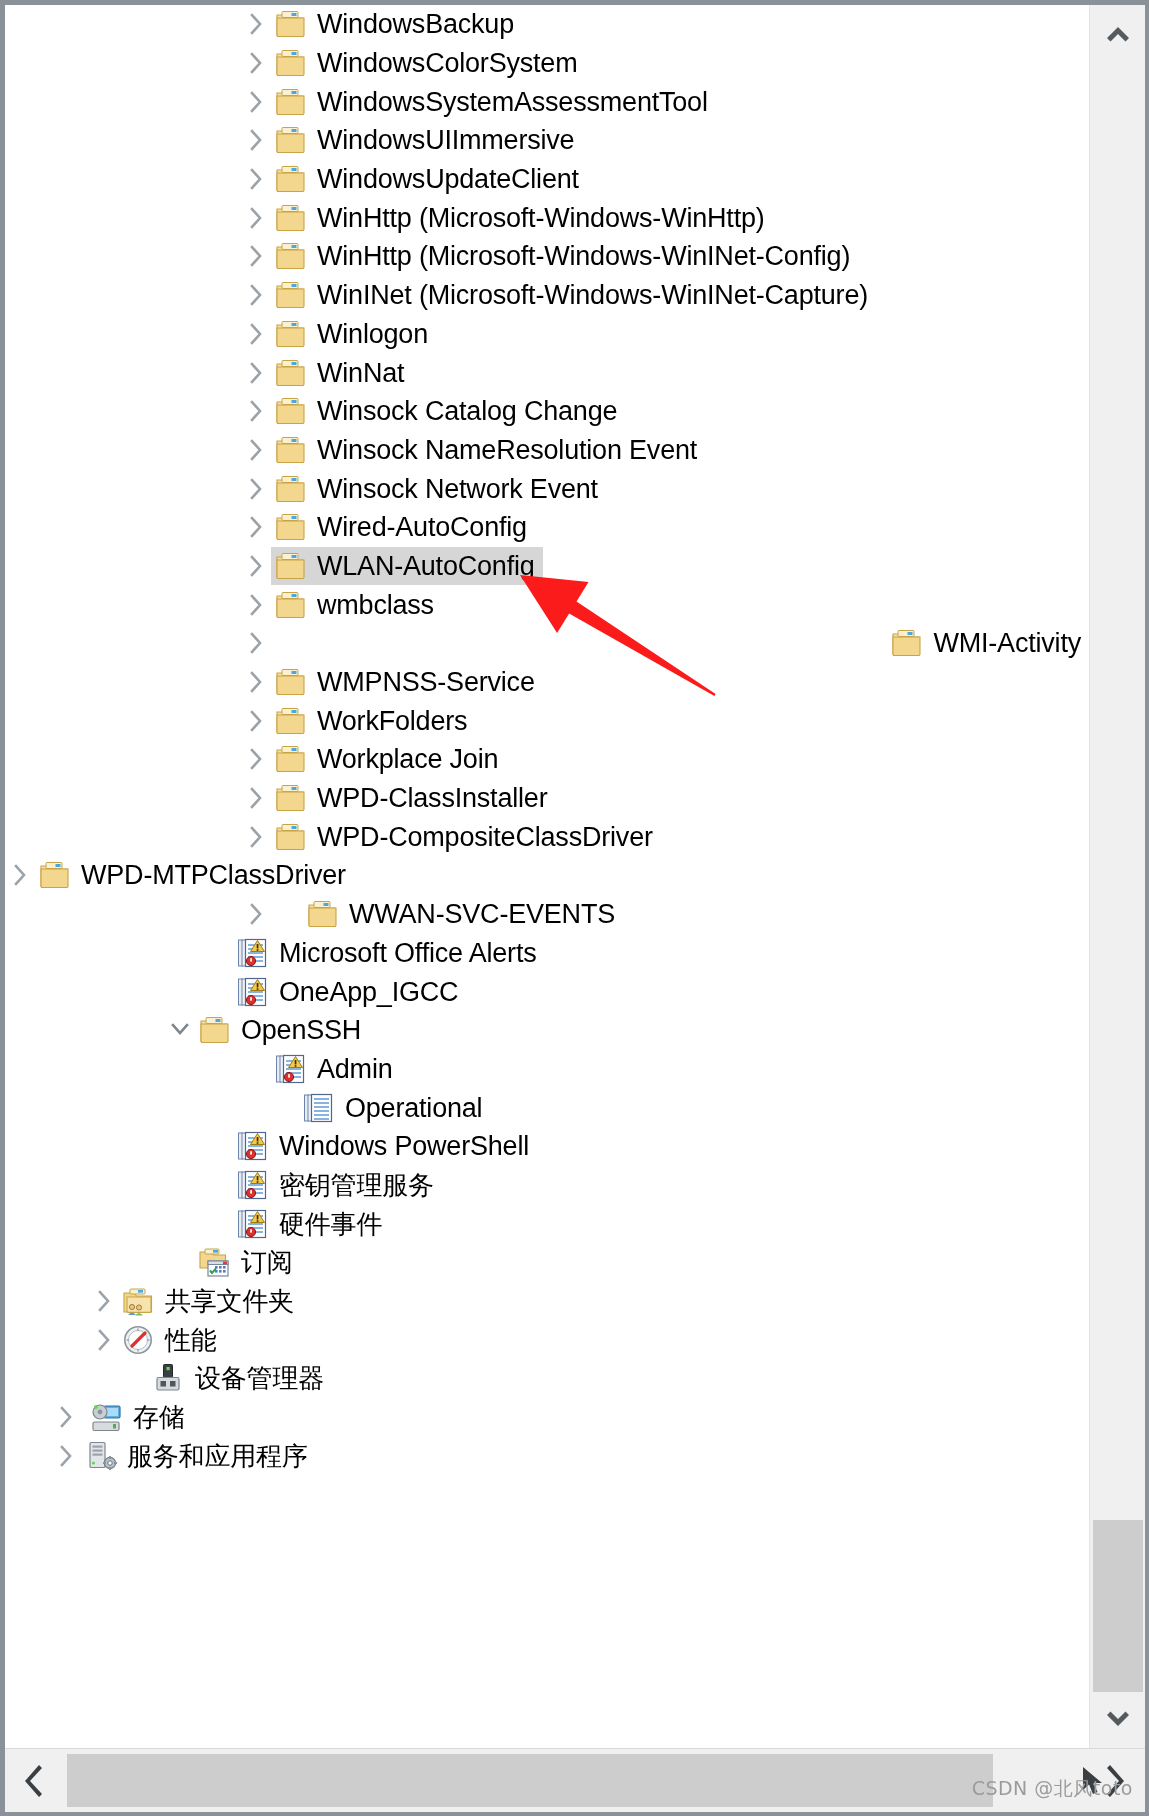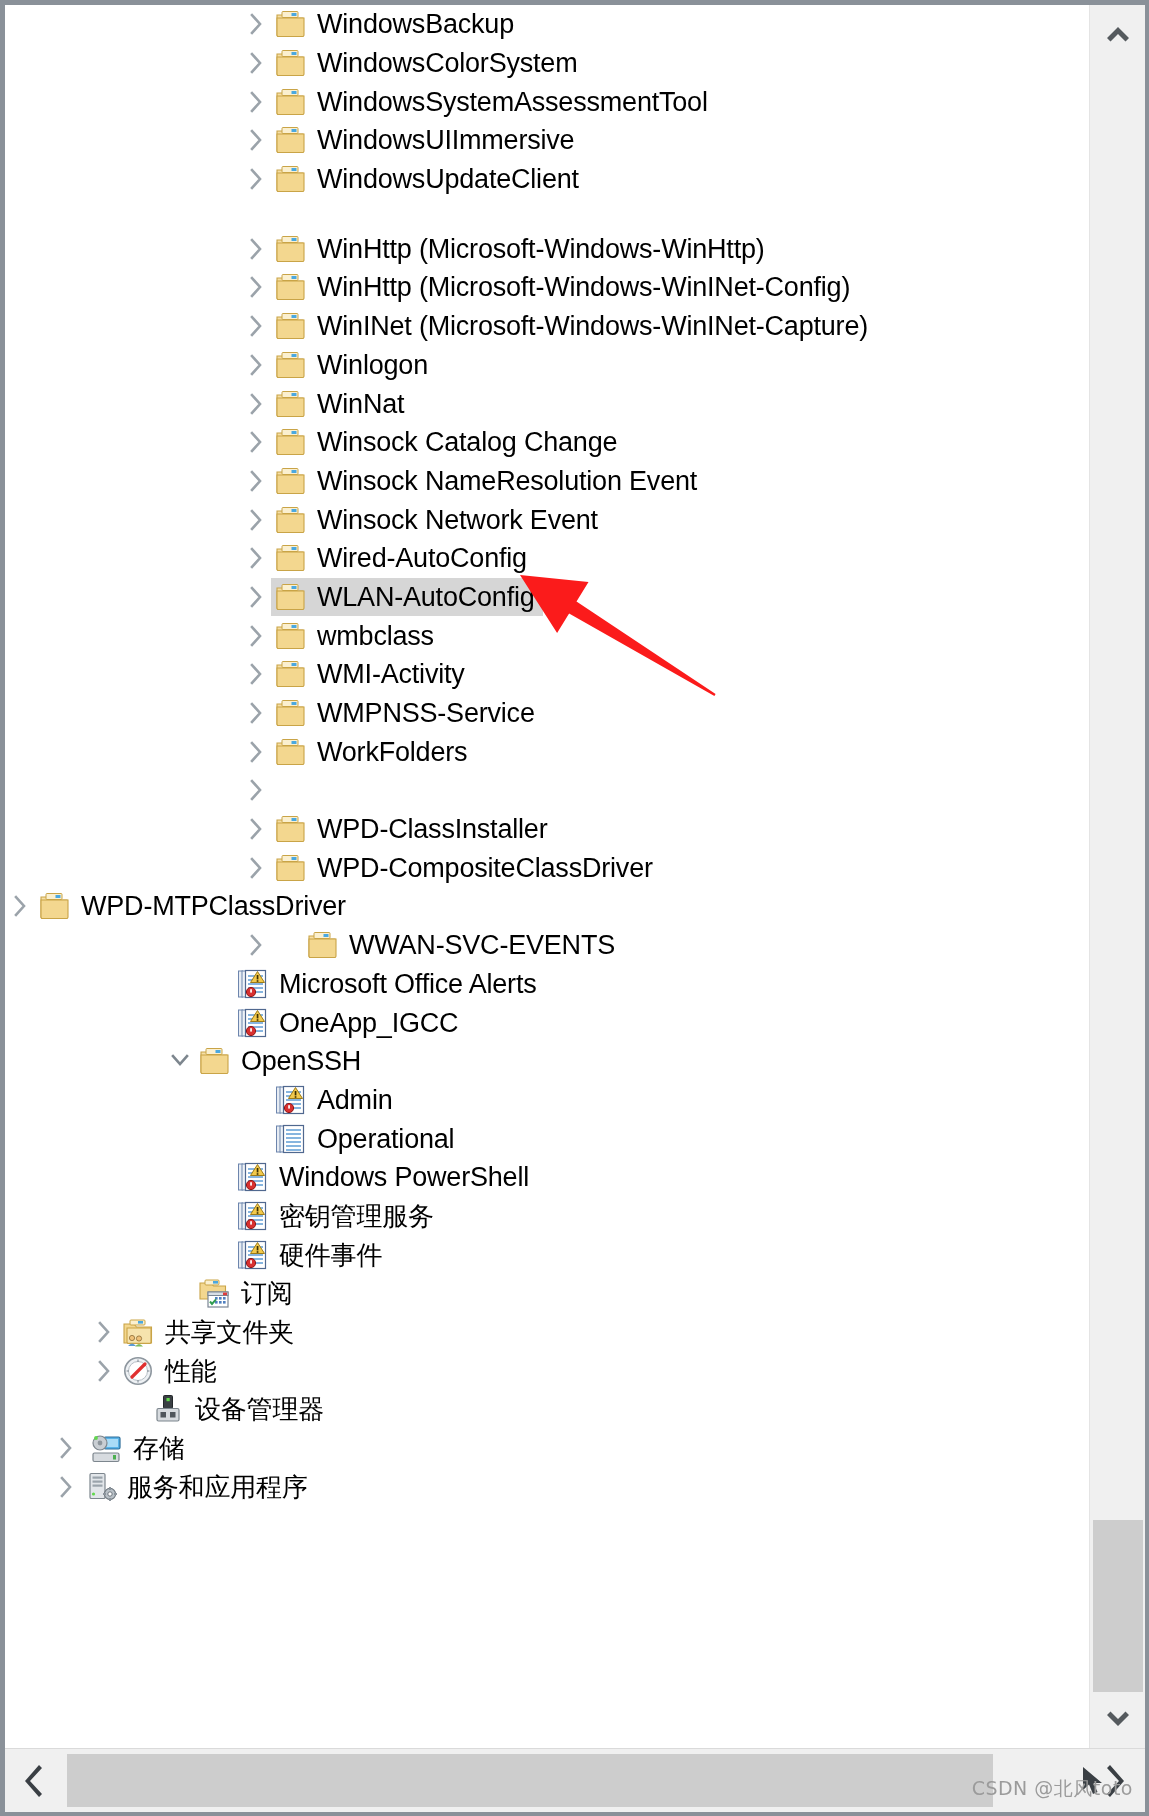--- a/index.html
+++ b/index.html
@@ -235,21 +235,21 @@
               <svg viewBox="0 0 34 34" width="34" height="34">
                 <path d="M4 8 h11 l2.5 3 h12.5 v17 a1.5 1.5 0 0 1 -1.5 1.5 h-23 a1.5 1.5 0 0 1 -1.5 -1.5 Z" fill="#f6dfa4" stroke="#c9a447" stroke-width="1.1"></path>
          <rect x="9" y="4.5" width="16" height="6" rx="1" fill="#fbf0cf" stroke="#c9a447" stroke-width="1"></rect>
          <rect x="18.5" y="6" width="5" height="3" fill="#4aa8e0"></rect>
          <path d="M4 11 h27 v17 a1.5 1.5 0 0 1 -1.5 1.5 h-24 a1.5 1.5 0 0 1 -1.5 -1.5 Z" fill="#f3d78f" stroke="#c9a447" stroke-width="1.1"></path>
               </svg>
             </span>
             <span class="label">WindowsUpdateClient</span>
           </span>
         </div>
-        <div class="row" style="padding-left: 236px; margin-top: 31px;">
+        <div class="row" style="padding-left: 236px;">
           <span class="twisty">
             <svg width="18" height="22" viewBox="0 0 18 22">
               <path d="M5 2 L13 11 L5 20" fill="none" stroke="#9ba3aa" stroke-width="2.6" stroke-linecap="square"></path>
             </svg>
           </span>
           <span class="hit">
             <span class="ico">
               <svg viewBox="0 0 34 34" width="34" height="34">
                 <path d="M4 8 h11 l2.5 3 h12.5 v17 a1.5 1.5 0 0 1 -1.5 1.5 h-23 a1.5 1.5 0 0 1 -1.5 -1.5 Z" fill="#f6dfa4" stroke="#c9a447" stroke-width="1.1"></path>
          <rect x="9" y="4.5" width="16" height="6" rx="1" fill="#fbf0cf" stroke="#c9a447" stroke-width="1"></rect>
@@ -433,21 +433,21 @@
               <svg viewBox="0 0 34 34" width="34" height="34">
                 <path d="M4 8 h11 l2.5 3 h12.5 v17 a1.5 1.5 0 0 1 -1.5 1.5 h-23 a1.5 1.5 0 0 1 -1.5 -1.5 Z" fill="#f6dfa4" stroke="#c9a447" stroke-width="1.1"></path>
          <rect x="9" y="4.5" width="16" height="6" rx="1" fill="#fbf0cf" stroke="#c9a447" stroke-width="1"></rect>
          <rect x="18.5" y="6" width="5" height="3" fill="#4aa8e0"></rect>
          <path d="M4 11 h27 v17 a1.5 1.5 0 0 1 -1.5 1.5 h-24 a1.5 1.5 0 0 1 -1.5 -1.5 Z" fill="#f3d78f" stroke="#c9a447" stroke-width="1.1"></path>
               </svg>
             </span>
             <span class="label">wmbclass</span>
           </span>
         </div>
-        <div class="row" style="padding-left: 236px;">
+        <div class="row" style="padding-left: 236px; justify-content: space-between;">
           <span class="twisty">
             <svg width="18" height="22" viewBox="0 0 18 22">
               <path d="M5 2 L13 11 L5 20" fill="none" stroke="#9ba3aa" stroke-width="2.6" stroke-linecap="square"></path>
             </svg>
           </span>
           <span class="hit">
             <span class="ico">
               <svg viewBox="0 0 34 34" width="34" height="34">
                 <path d="M4 8 h11 l2.5 3 h12.5 v17 a1.5 1.5 0 0 1 -1.5 1.5 h-23 a1.5 1.5 0 0 1 -1.5 -1.5 Z" fill="#f6dfa4" stroke="#c9a447" stroke-width="1.1"></path>
          <rect x="9" y="4.5" width="16" height="6" rx="1" fill="#fbf0cf" stroke="#c9a447" stroke-width="1"></rect>
@@ -492,20 +492,31 @@
               </svg>
             </span>
             <span class="label">WorkFolders</span>
           </span>
         </div>
         <div class="row" style="padding-left: 236px;">
           <span class="twisty">
             <svg width="18" height="22" viewBox="0 0 18 22">
               <path d="M5 2 L13 11 L5 20" fill="none" stroke="#9ba3aa" stroke-width="2.6" stroke-linecap="square"></path>
             </svg>
+          </span>
+          <span class="hit">
+            <span class="ico">
+              <svg viewBox="0 0 34 34" width="34" height="34">
+                <path d="M4 8 h11 l2.5 3 h12.5 v17 a1.5 1.5 0 0 1 -1.5 1.5 h-23 a1.5 1.5 0 0 1 -1.5 -1.5 Z" fill="#f6dfa4" stroke="#c9a447" stroke-width="1.1"></path>
+         <rect x="9" y="4.5" width="16" height="6" rx="1" fill="#fbf0cf" stroke="#c9a447" stroke-width="1"></rect>
+         <rect x="18.5" y="6" width="5" height="3" fill="#4aa8e0"></rect>
+         <path d="M4 11 h27 v17 a1.5 1.5 0 0 1 -1.5 1.5 h-24 a1.5 1.5 0 0 1 -1.5 -1.5 Z" fill="#f3d78f" stroke="#c9a447" stroke-width="1.1"></path>
+              </svg>
+            </span>
+            <span class="label">Workplace Join</span>
           </span>
         </div>
         <div class="row" style="padding-left: 236px;">
           <span class="twisty">
             <svg width="18" height="22" viewBox="0 0 18 22">
               <path d="M5 2 L13 11 L5 20" fill="none" stroke="#9ba3aa" stroke-width="2.6" stroke-linecap="square"></path>
             </svg>
           </span>
           <span class="hit">
             <span class="ico">
@@ -662,21 +673,21 @@
          <path d="M22.5 4.5 L29.5 15.5 L15.5 15.5 Z" fill="#f2c94c" stroke="#9d7b18" stroke-width="1"></path>
          <rect x="21.7" y="8" width="1.7" height="4.4" fill="#3c3000"></rect>
          <rect x="21.7" y="13.2" width="1.7" height="1.6" fill="#3c3000"></rect>
          <circle cx="16" cy="25" r="4.6" fill="#d93030" stroke="#8f1717" stroke-width="1"></circle>
          <rect x="15.2" y="22.2" width="1.7" height="3.4" fill="#ffffff"></rect>
               </svg>
             </span>
             <span class="label">Admin</span>
           </span>
         </div>
-        <div class="row" style="padding-left: 236px;">
+        <div class="row" style="padding-left: 236px; gap: 28px;">
           <span class="twisty empty"></span>
           <span class="hit">
             <span class="ico">
               <svg viewBox="0 0 34 34" width="34" height="34">
                 <rect x="3.5" y="4" width="4" height="26" fill="#e7ecf3" stroke="#6d85ad" stroke-width="1"></rect>
          <rect x="7" y="4" width="4" height="26" fill="#eef2f7" stroke="#6d85ad" stroke-width="1"></rect>
          <rect x="10.5" y="3.5" width="20" height="27" fill="#ffffff" stroke="#50688f" stroke-width="1.2"></rect>
          <g fill="none" stroke="#6aa3d8" stroke-width="1.6">
            <line x1="13" y1="8" x2="28" y2="8"></line>
            <line x1="13" y1="12" x2="28" y2="12"></line>

